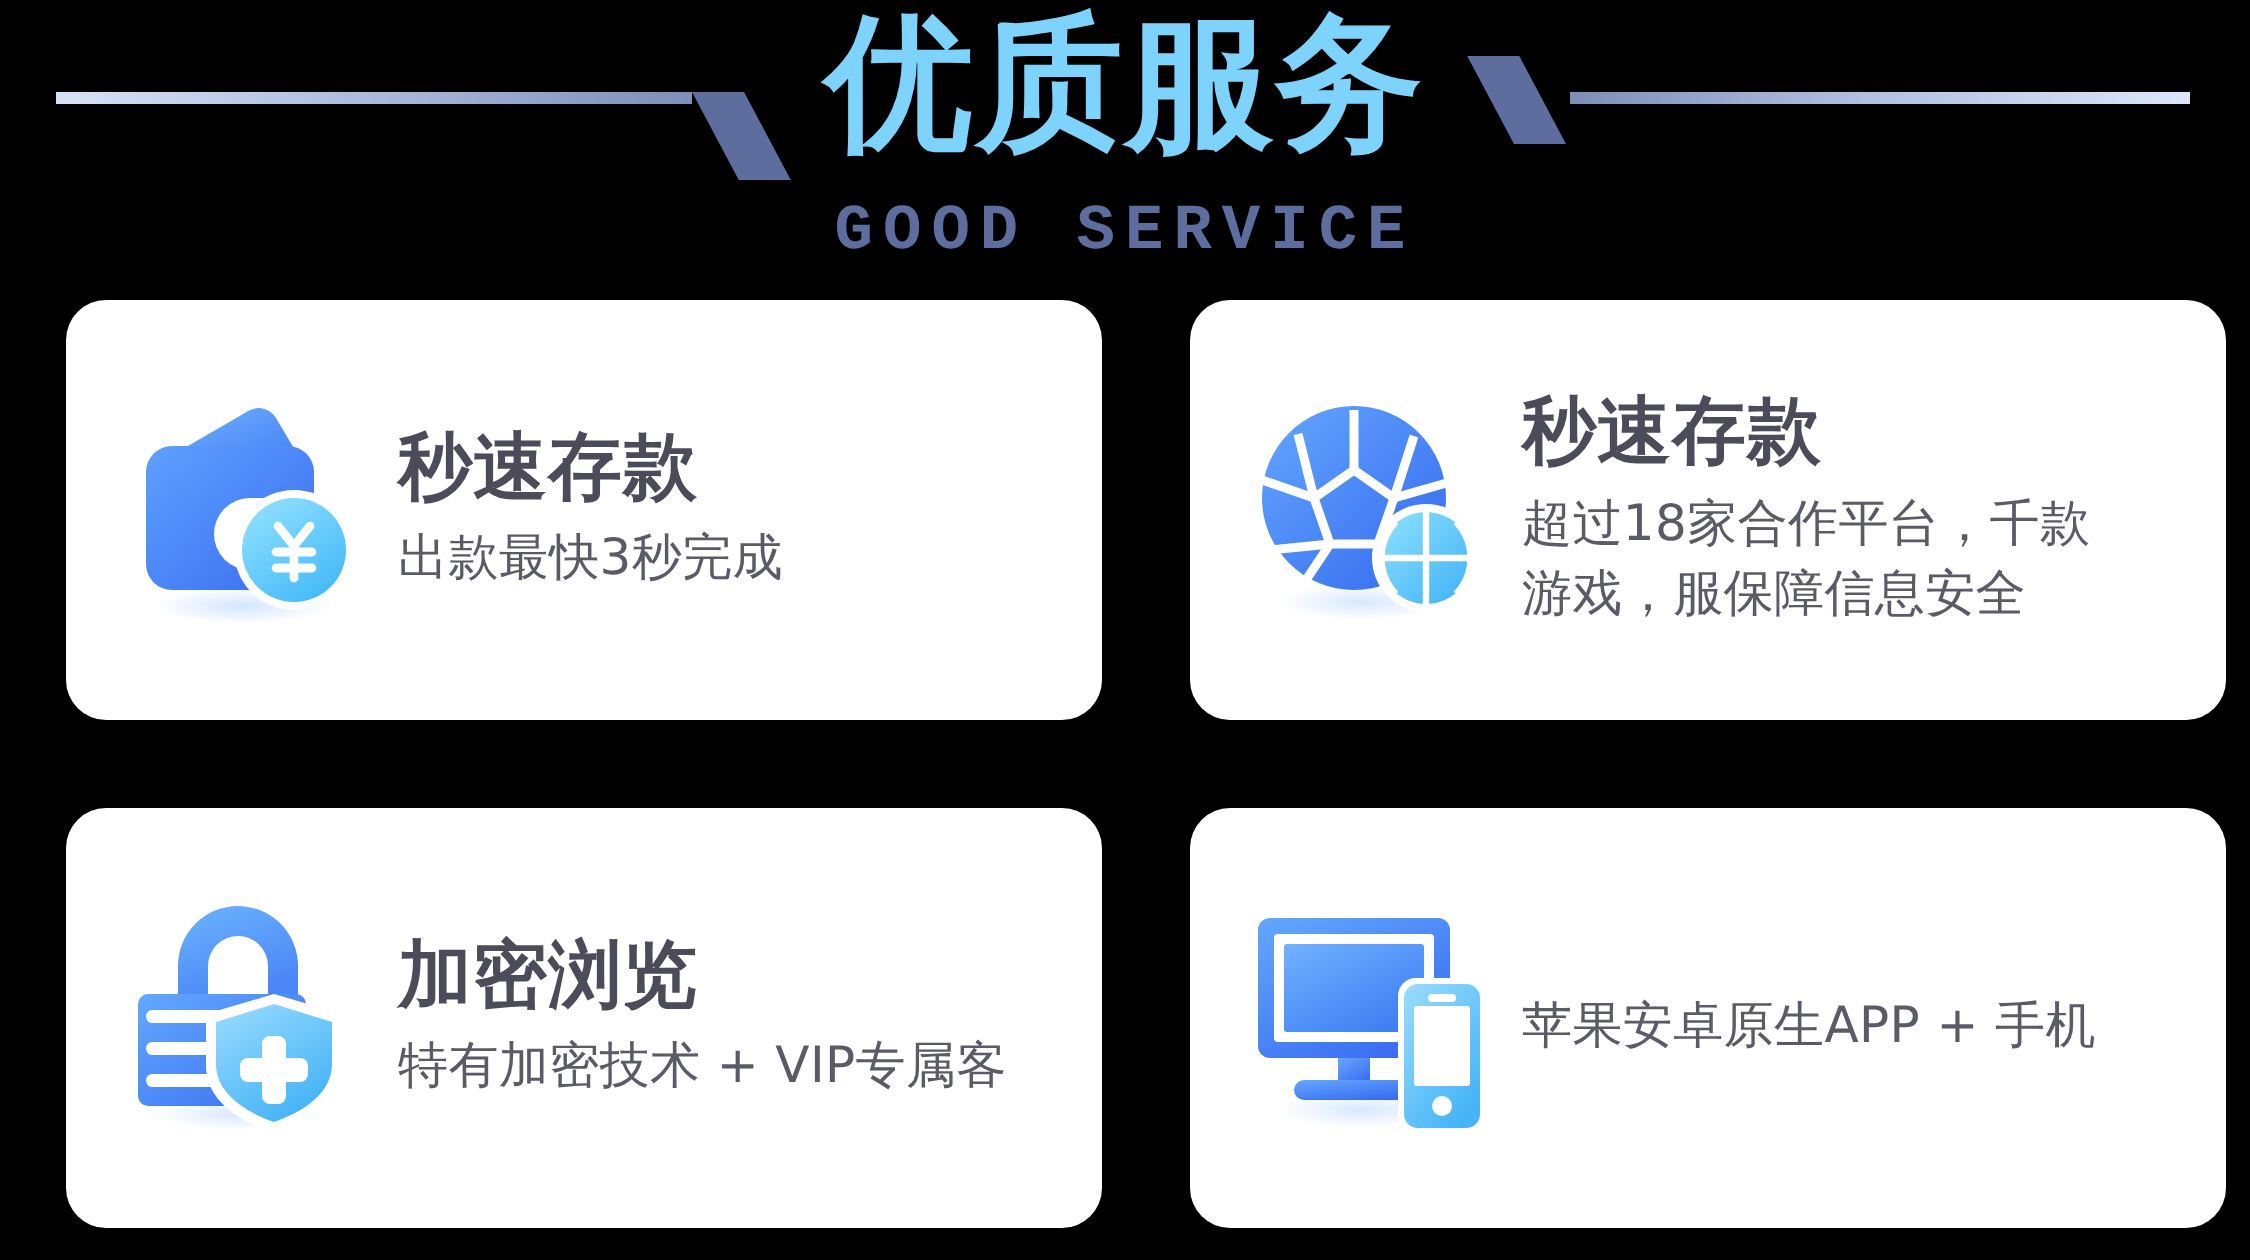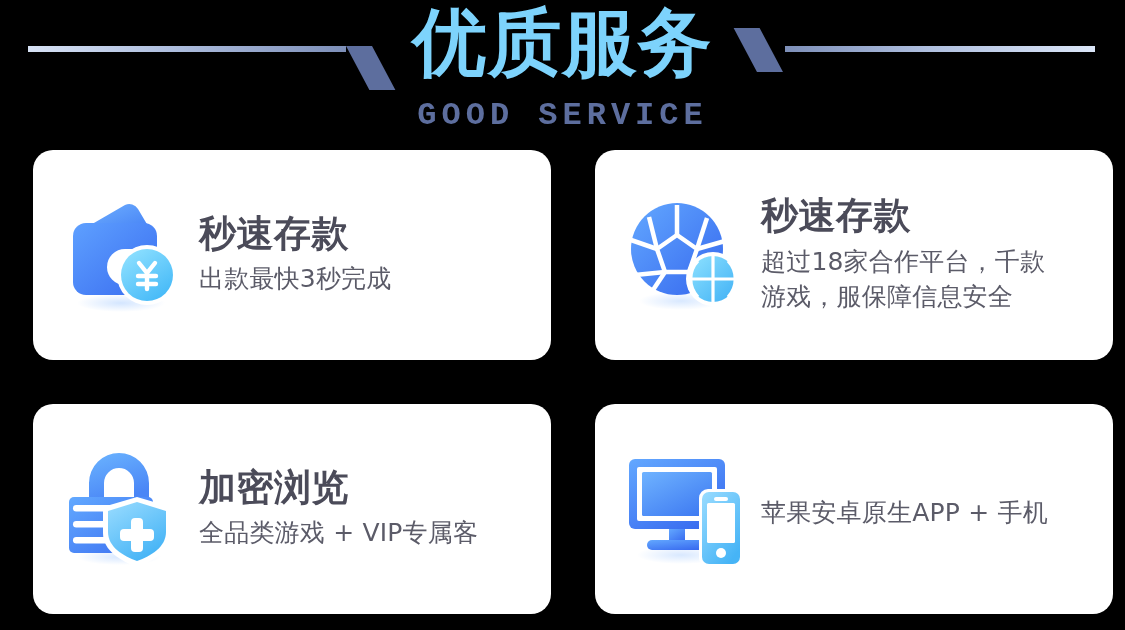--- a/index.html
+++ b/index.html
@@ -228,21 +228,21 @@
         <path d="M78 57 L107 66 V87 c0 15 -15 24 -29 29 c-14 -5 -29 -14 -29 -29 V66 Z" fill="url(#sh1)"></path>
         <g fill="#ffffff">
           <rect x="72" y="73" width="12" height="34" rx="4"></rect>
           <rect x="61" y="84" width="34" height="12" rx="4"></rect>
         </g>
       </svg>
     </div>
     <div class="card-text">
       <div class="card-title">加密浏览</div>
       <div class="card-desc">
-        <span>全品类游戏 + VIP专属客</span>
+        <span>特有加密技术 + VIP专属客</span>
       </div>
     </div>
   </div>
 
   <div class="card">
     <div class="card-icon">
       <svg viewBox="0 0 128 128" xmlns="http://www.w3.org/2000/svg">
         <defs>
           <linearGradient id="m1" x1="0" y1="0" x2="0.7" y2="1">
             <stop offset="0" stop-color="#63a8ff"></stop>

